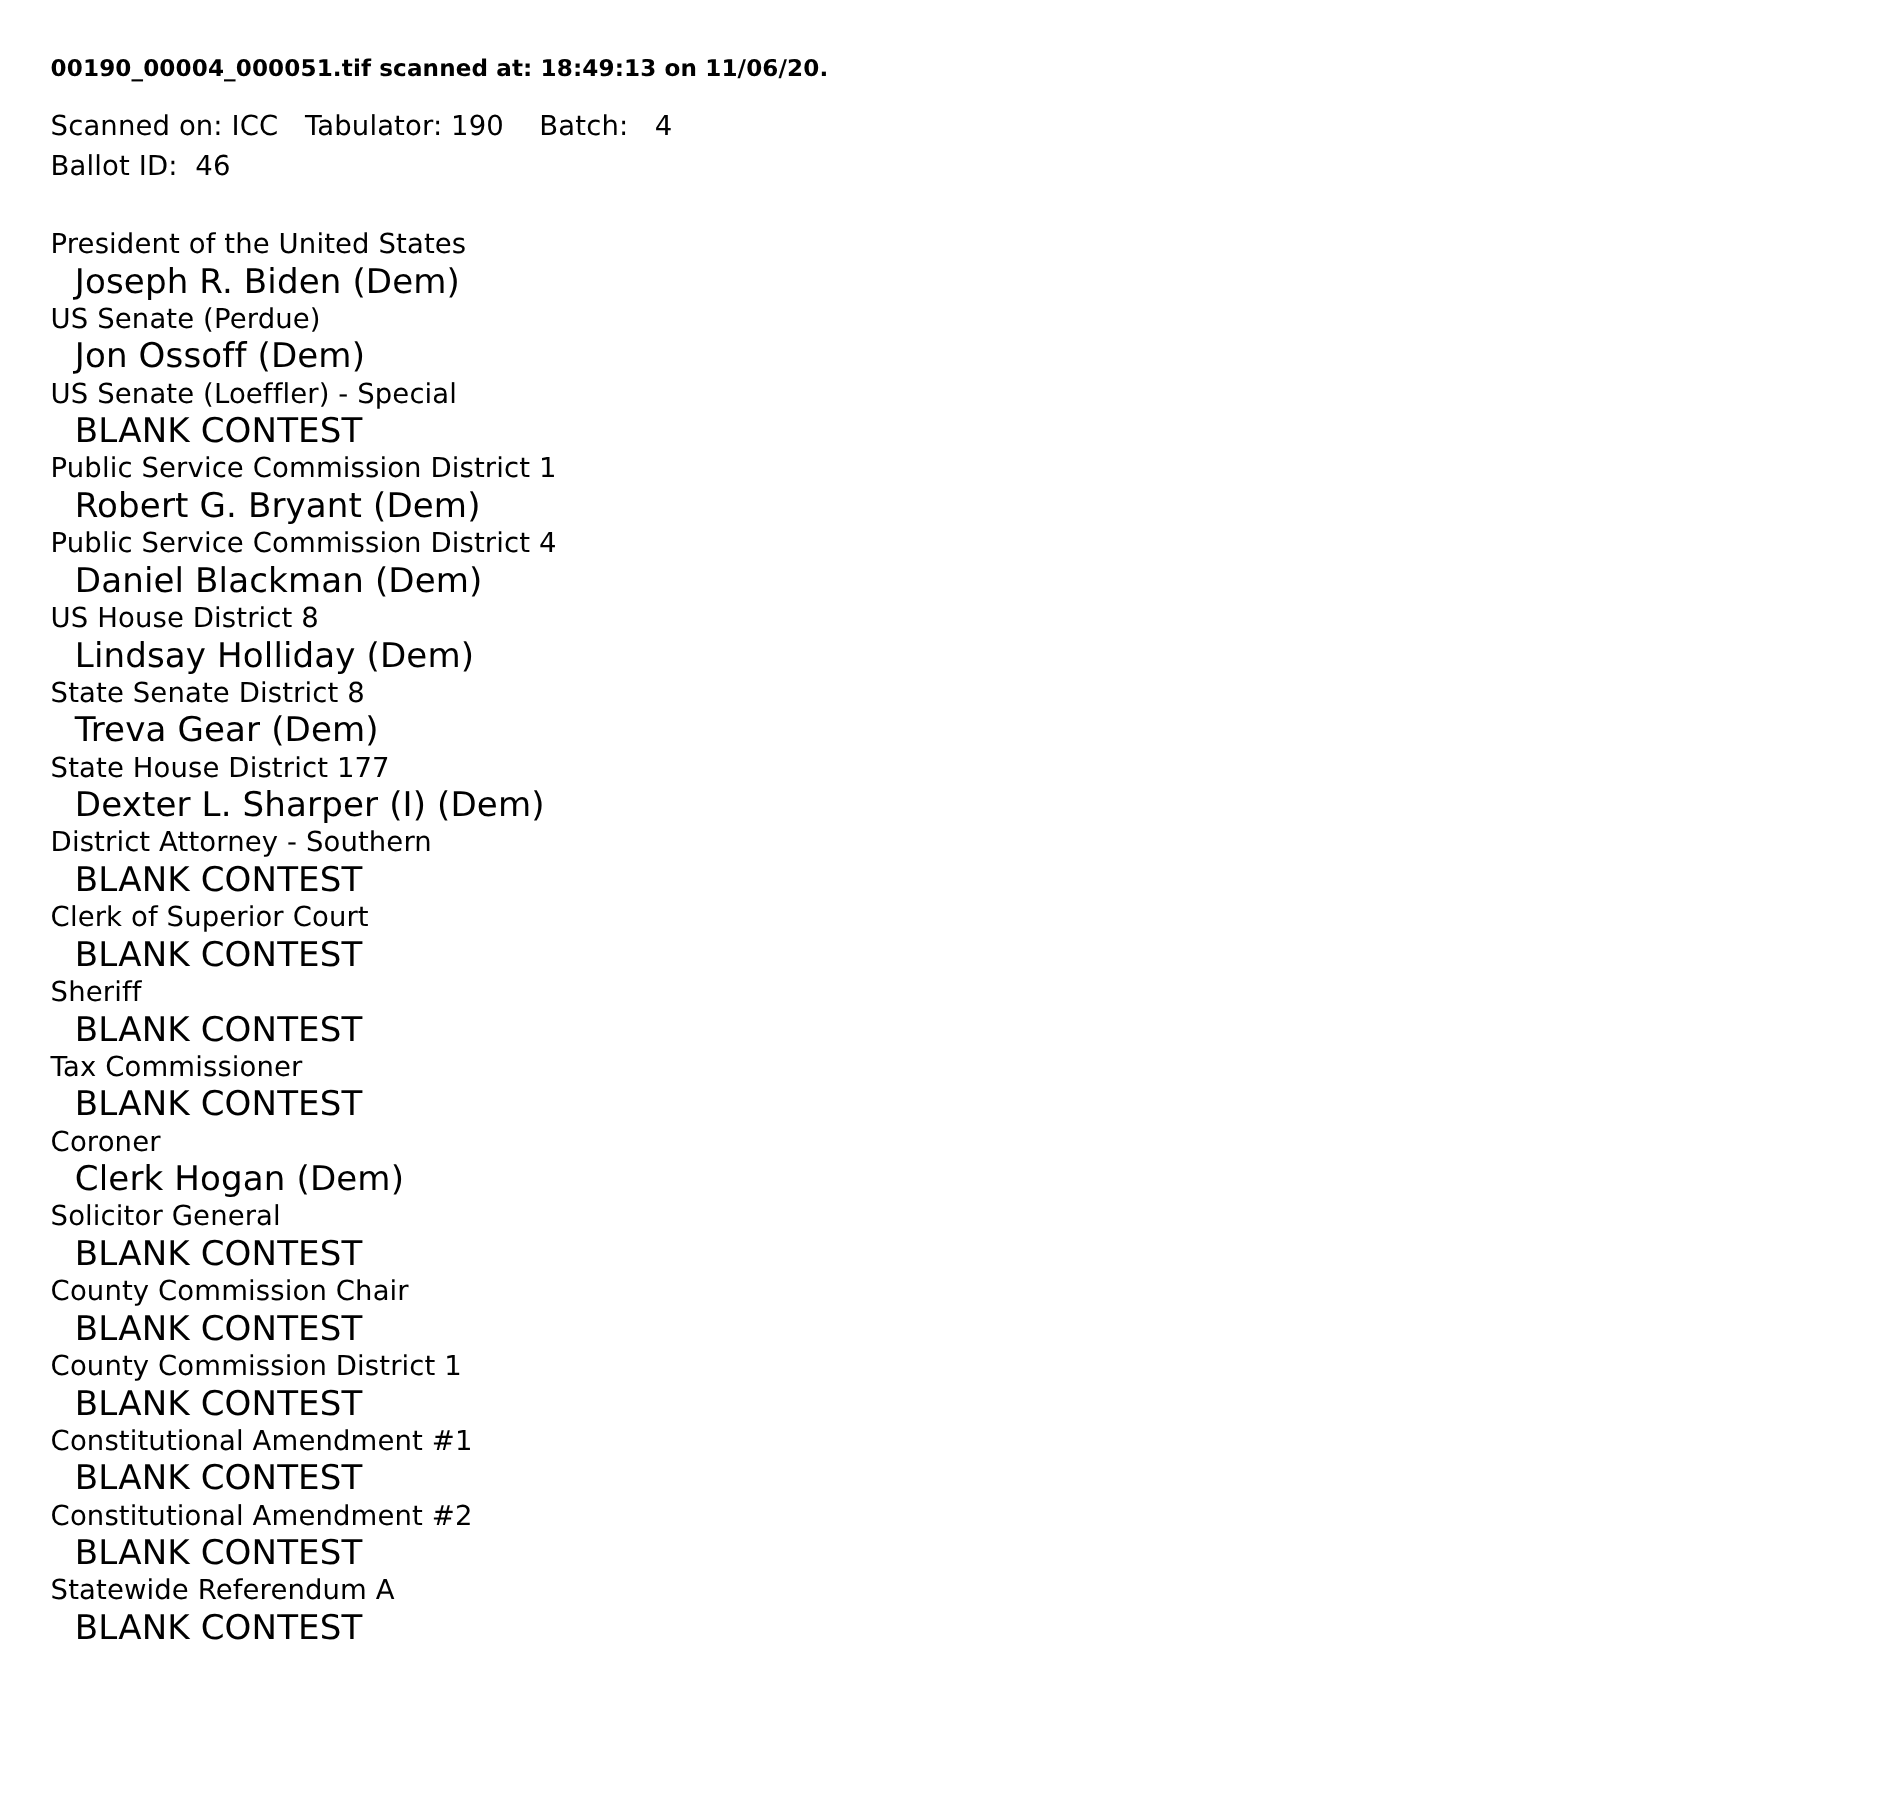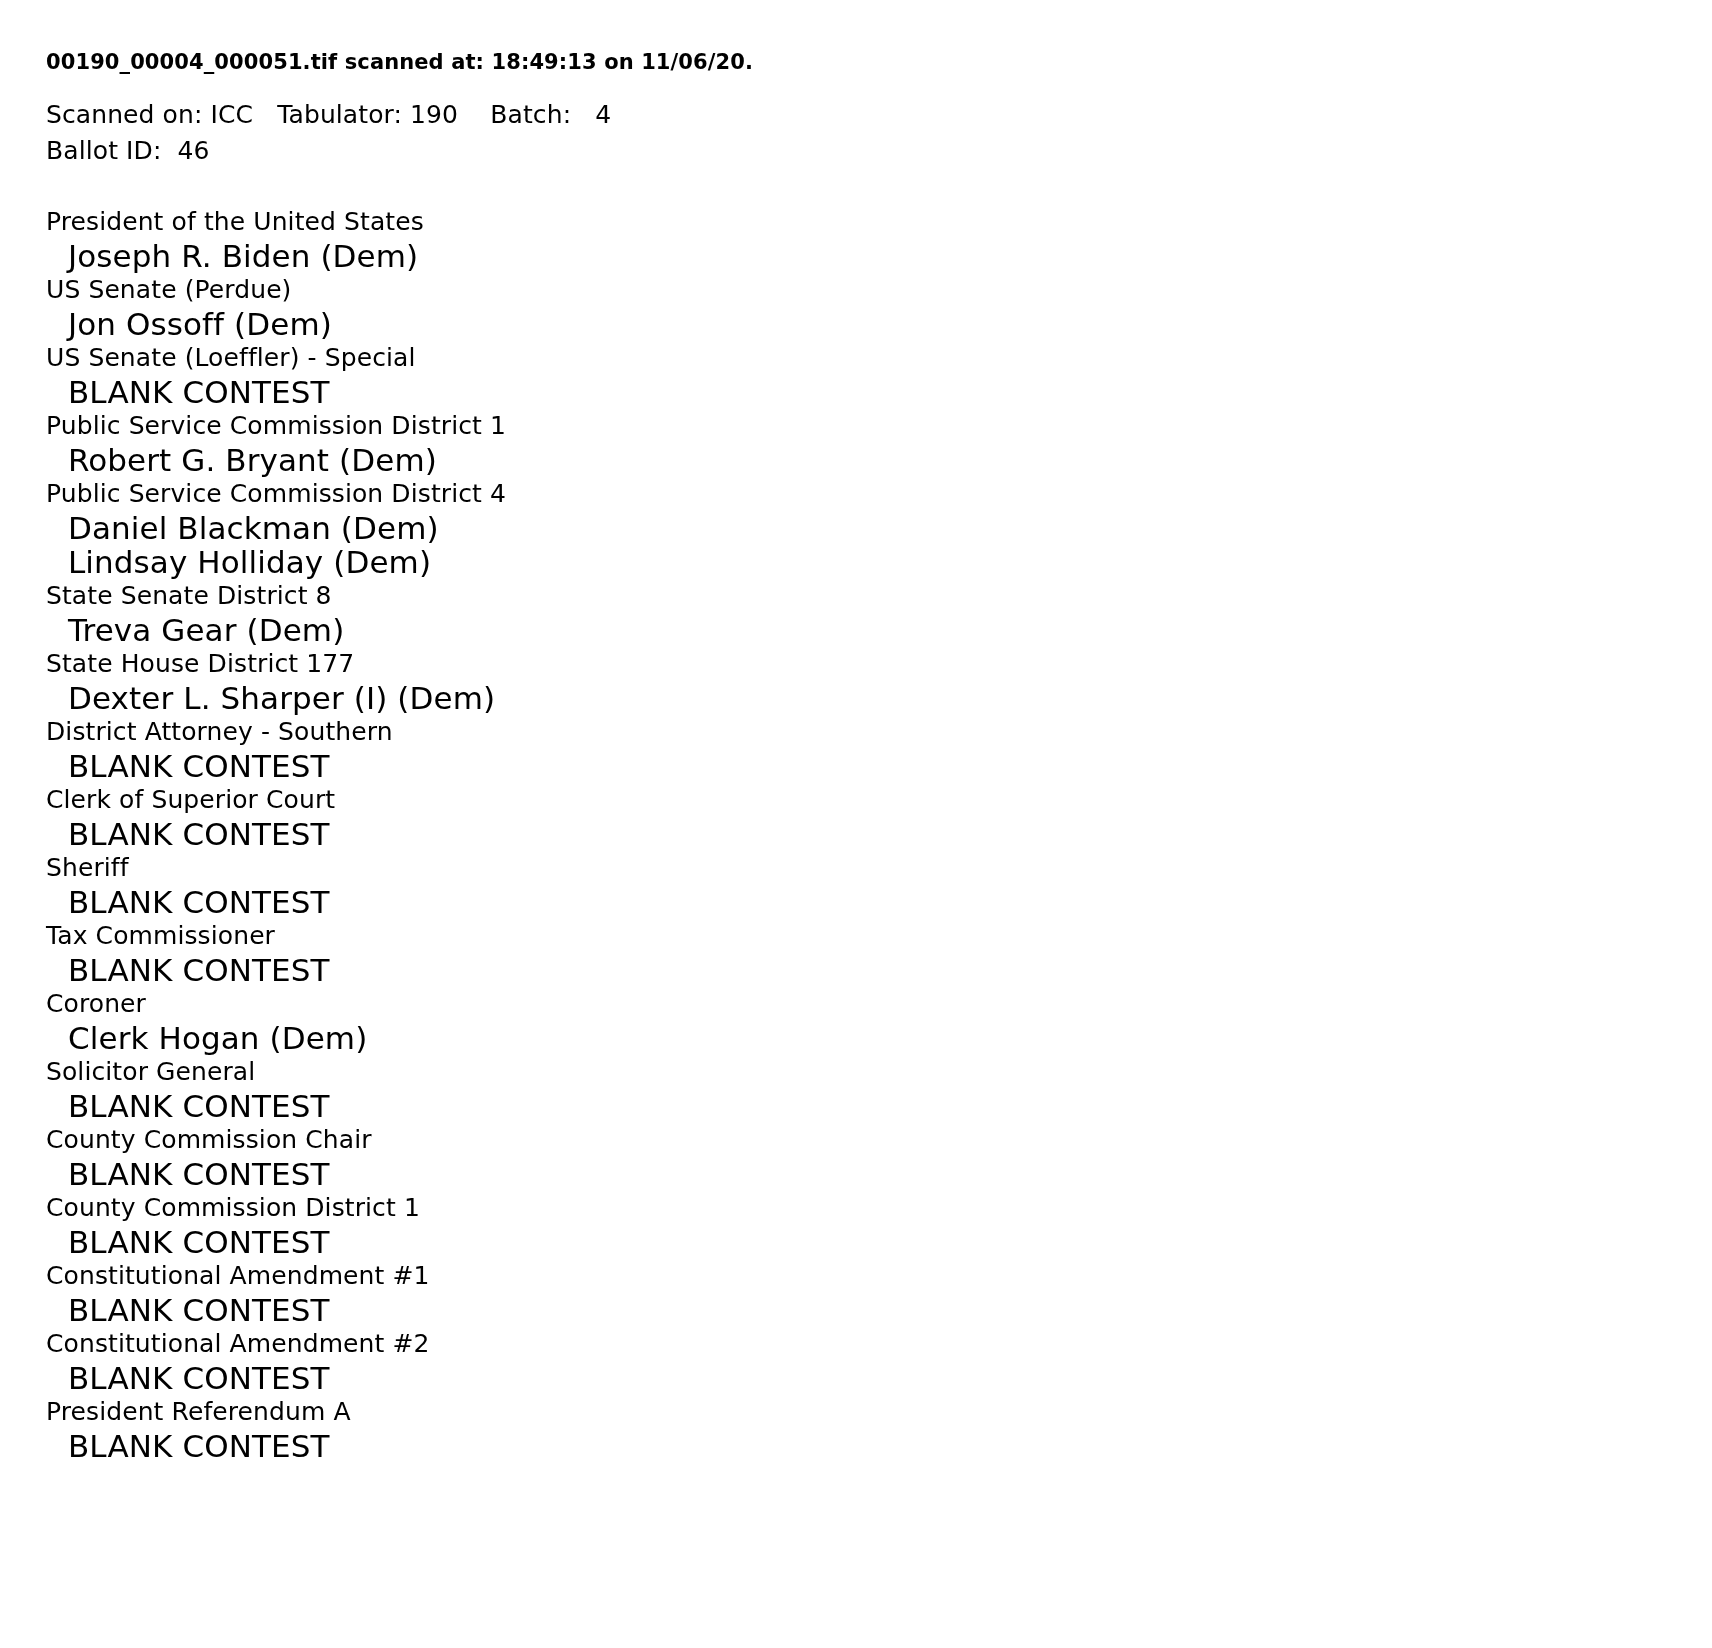--- a/index.html
+++ b/index.html
@@ -94,20 +94,21 @@
       <div class="contest-title">Public Service Commission District 1</div>
       <div class="contest-selection">Robert G. Bryant (Dem)</div>
     </div>
 
     <div class="contest">
       <div class="contest-title">Public Service Commission District 4</div>
       <div class="contest-selection">Daniel Blackman (Dem)</div>
     </div>
 
     <div class="contest">
+      <div class="contest-title">US House District 8</div>
       <div class="contest-selection">Lindsay Holliday (Dem)</div>
     </div>
 
     <div class="contest">
       <div class="contest-title">State Senate District 8</div>
       <div class="contest-selection">Treva Gear (Dem)</div>
     </div>
 
     <div class="contest">
       <div class="contest-title">State House District 177</div>
@@ -158,18 +159,18 @@
       <div class="contest-title">Constitutional Amendment #1</div>
       <div class="contest-selection blank">BLANK CONTEST</div>
     </div>
 
     <div class="contest">
       <div class="contest-title">Constitutional Amendment #2</div>
       <div class="contest-selection blank">BLANK CONTEST</div>
     </div>
 
     <div class="contest">
-      <div class="contest-title">President Referendum A</div>
+      <div class="contest-title">Statewide Referendum A</div>
       <div class="contest-selection blank">BLANK CONTEST</div>
     </div>
 
   </div>
 </div>
 
 </body></html>

